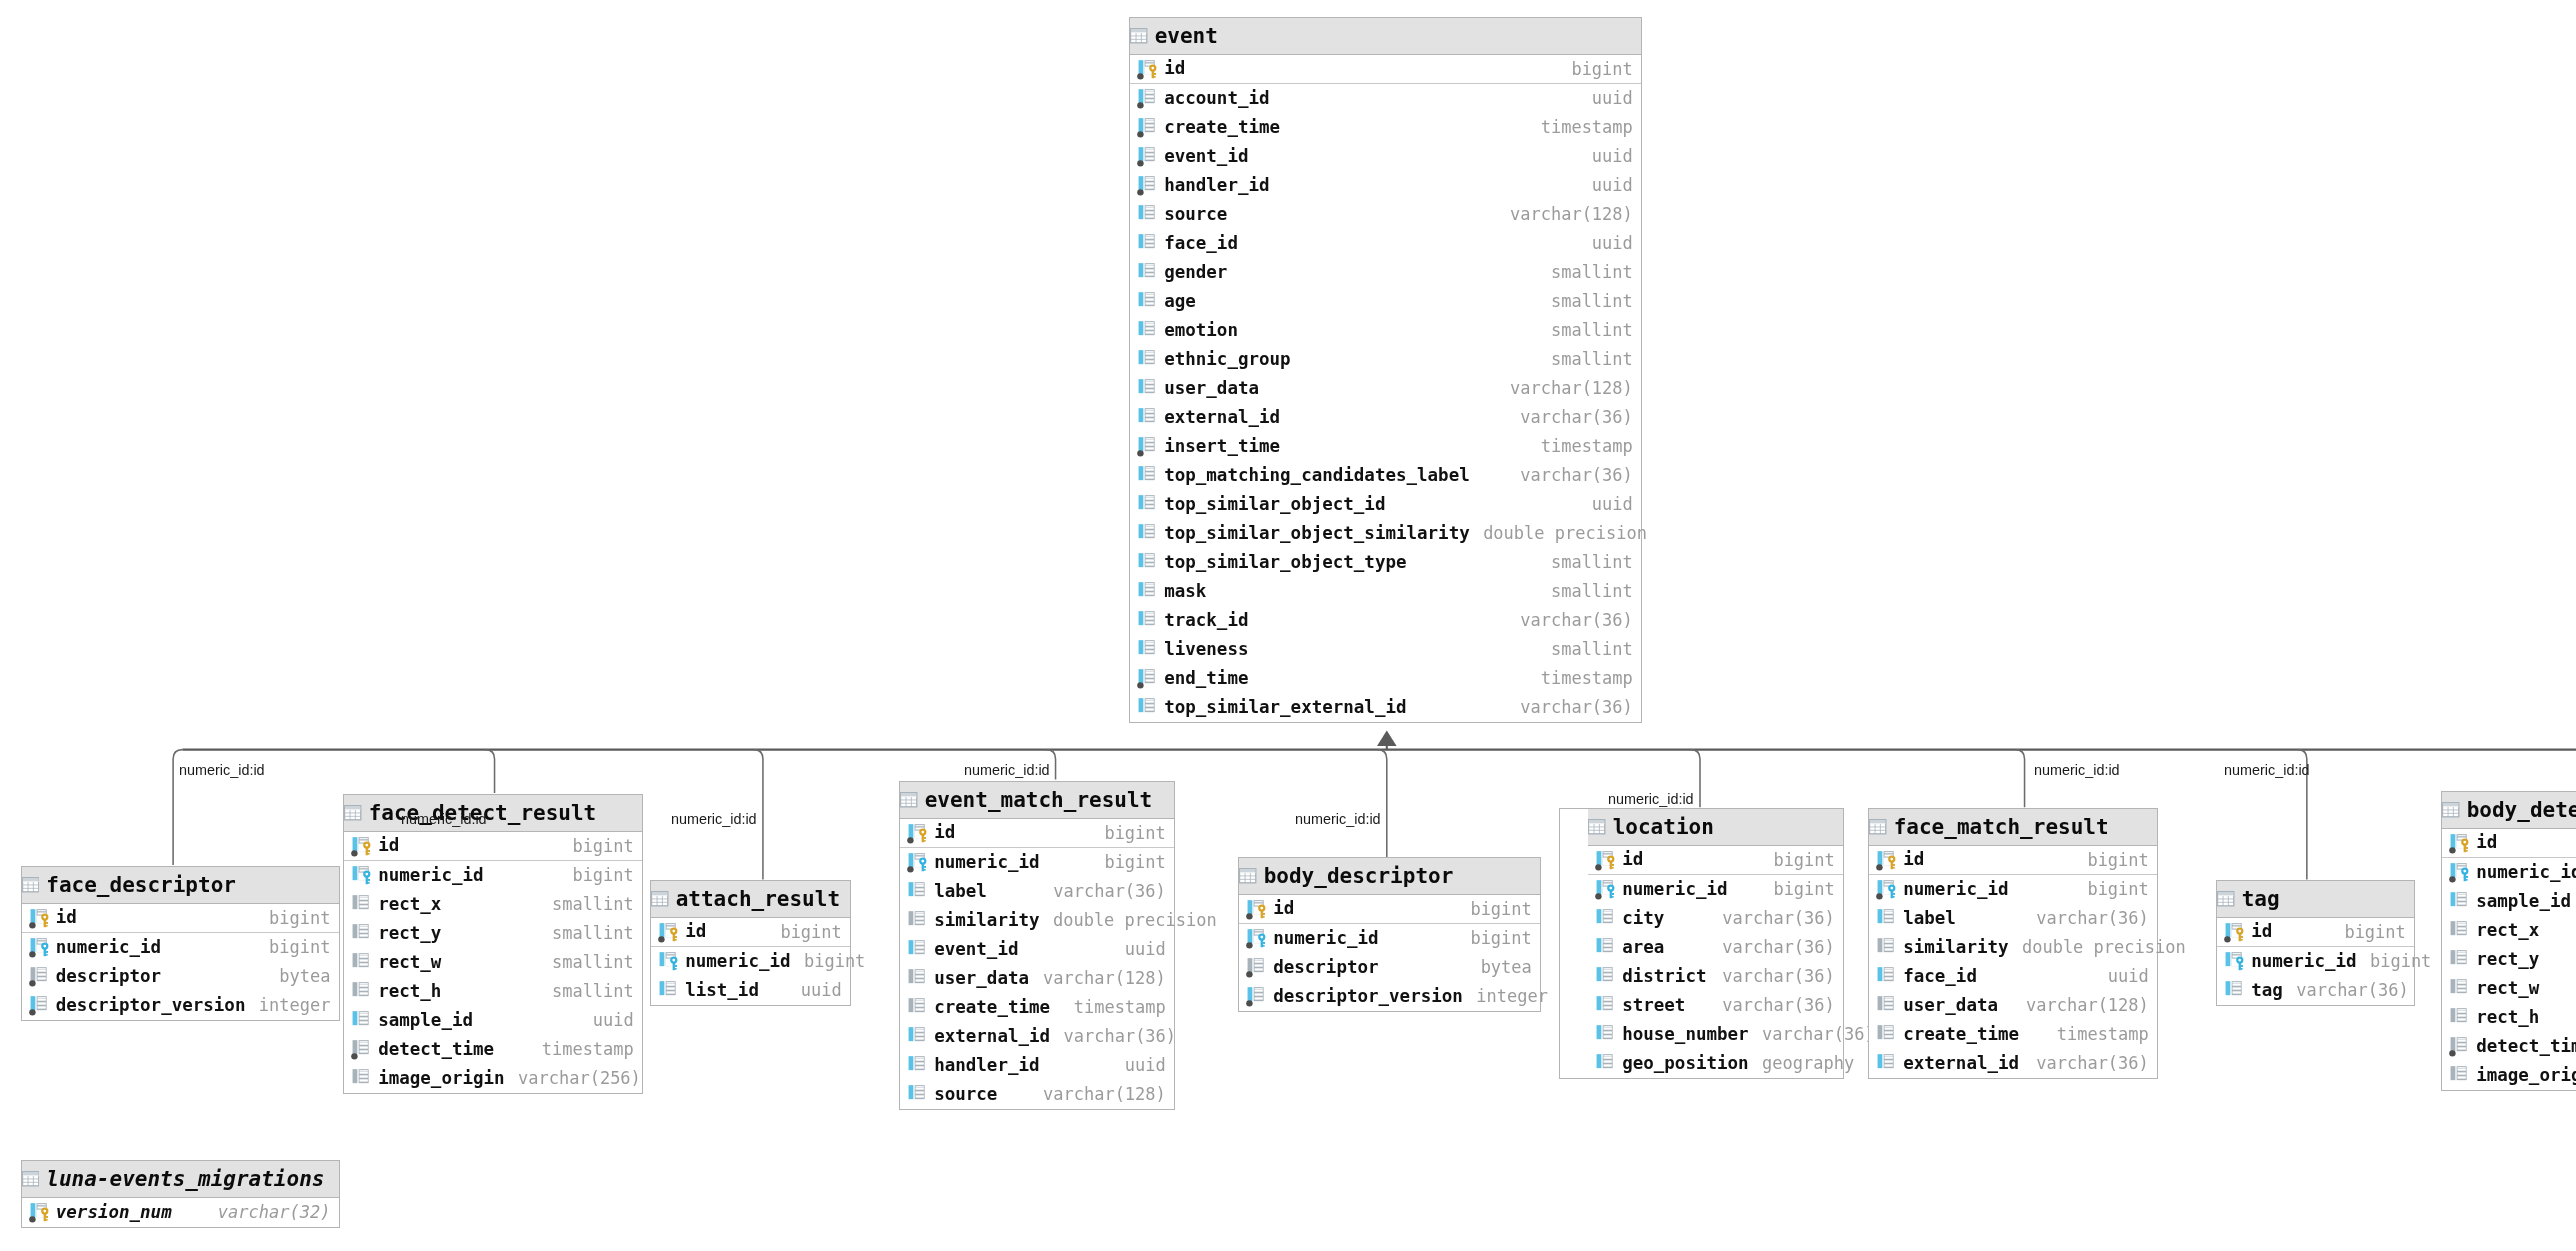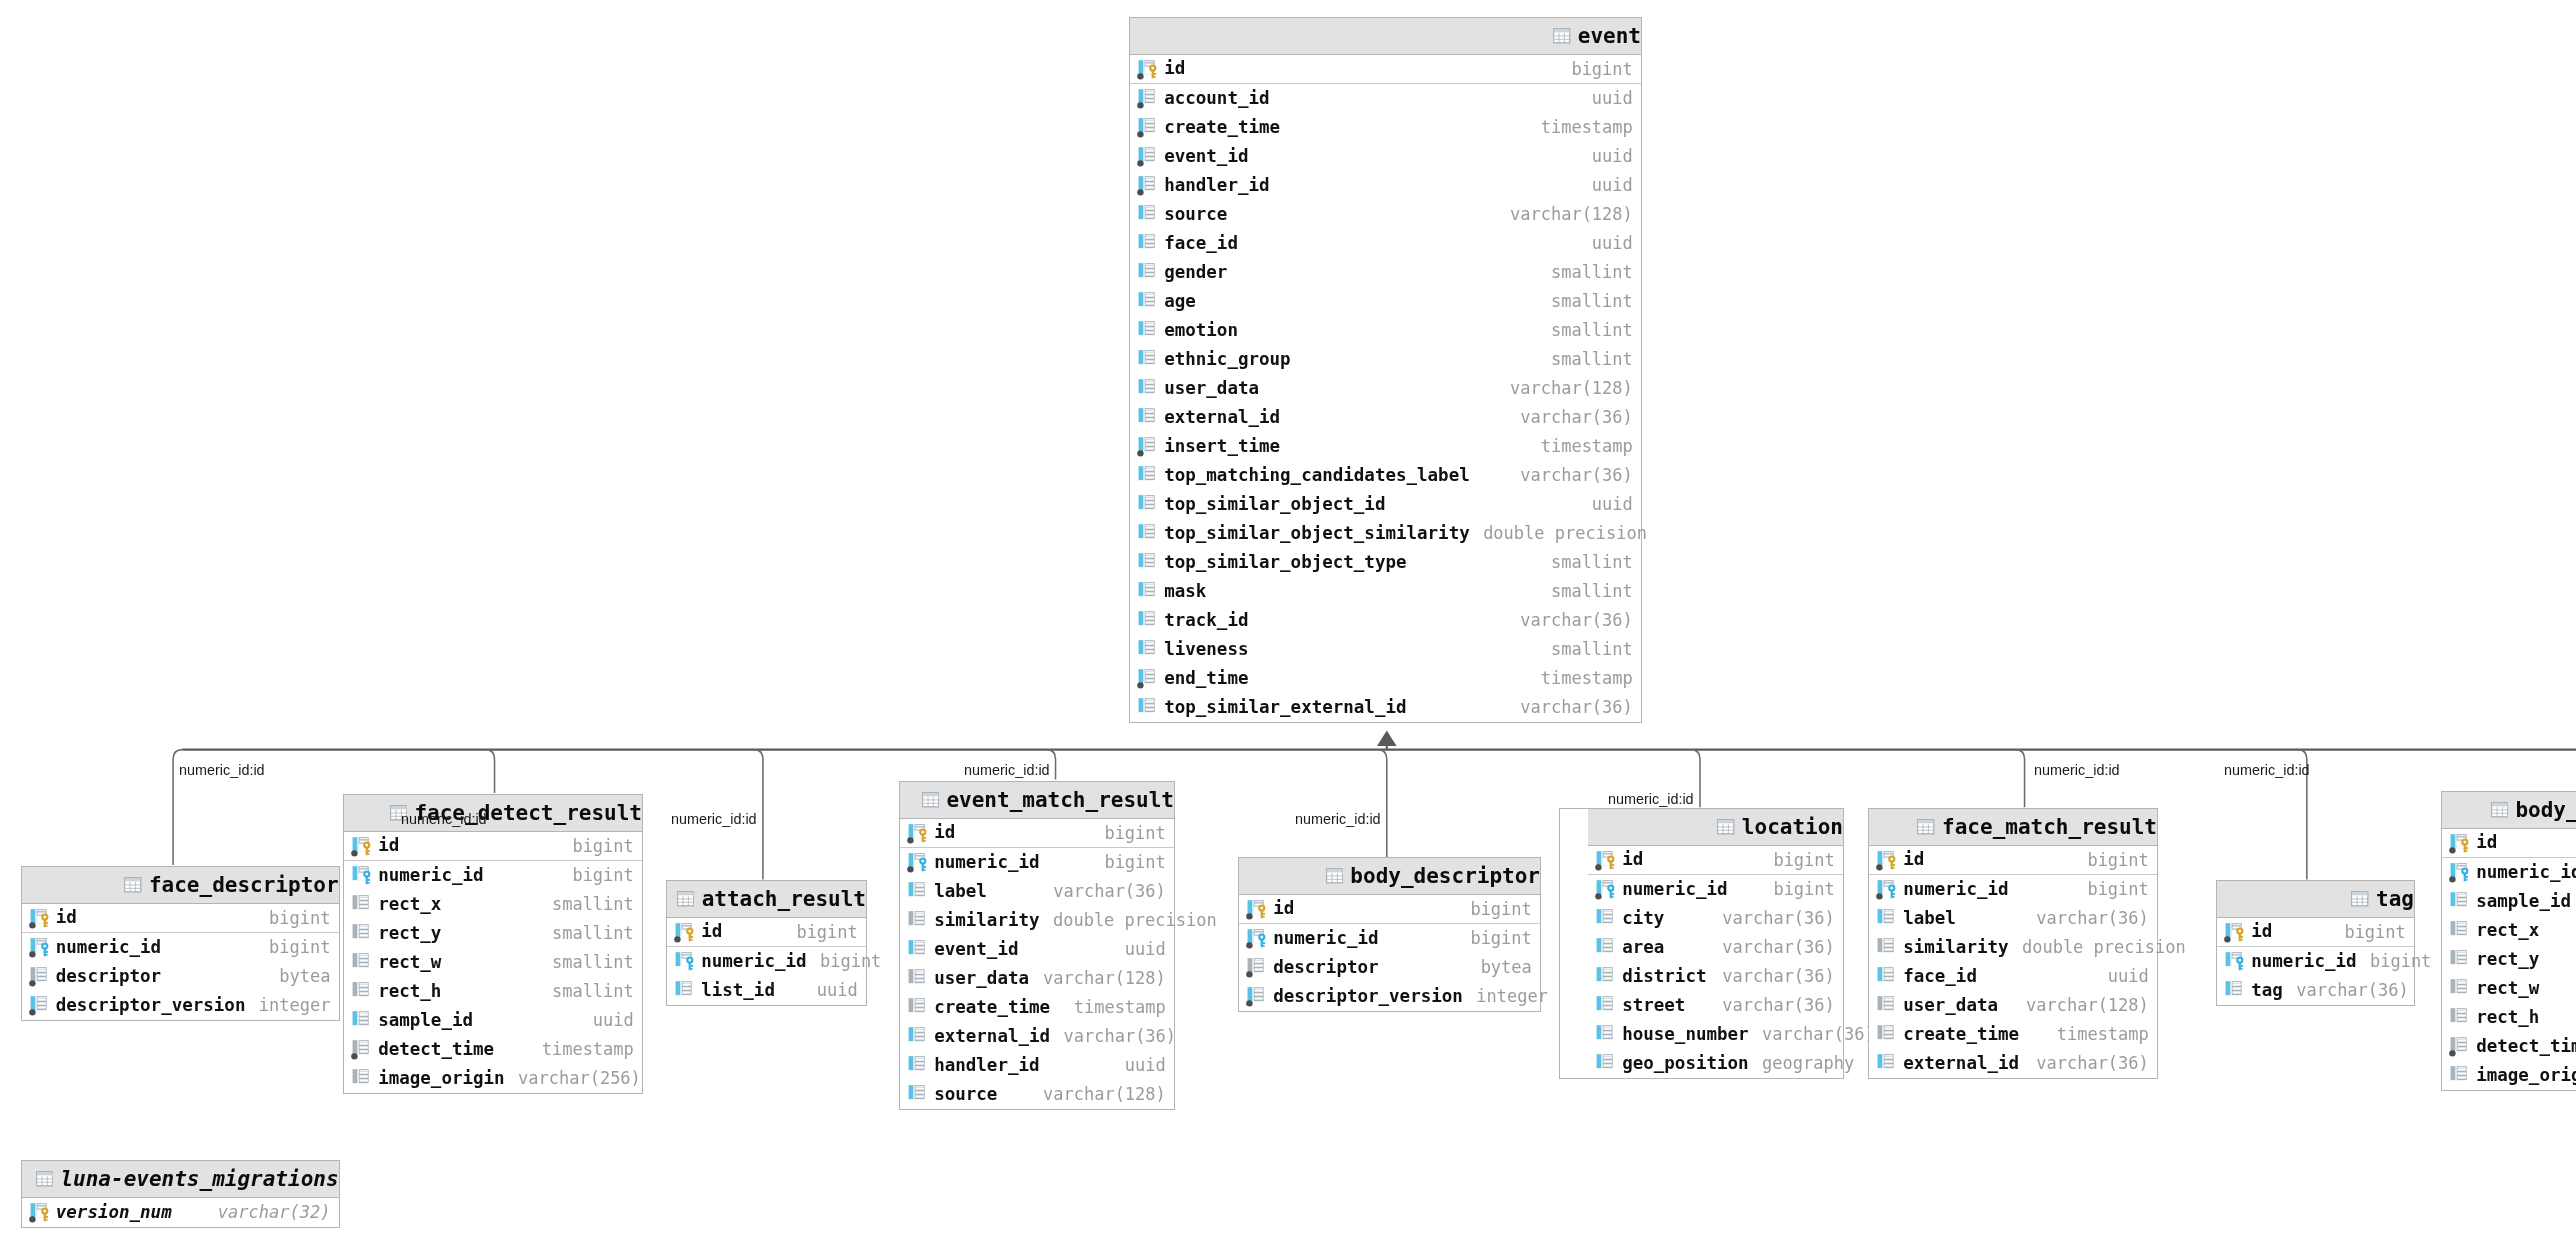--- a/index.html
+++ b/index.html
@@ -23,21 +23,21 @@
   .tbl{
     position:absolute;
     background:#ffffff;
     border:1.5px solid #b4b4b4;
     box-sizing:border-box;
   }
   .tbl-head{
     background:#e2e2e2;
     border-bottom:1.5px solid #b4b4b4;
     height:37px;
-    display:flex;align-items:center;justify-content:flex-end;
+    display:flex;align-items:center;justify-content:flex-start;
     gap:7.2px;
     box-sizing:border-box;
   }
   .tbl-title{
     font-family:"DejaVu Sans Mono","Liberation Mono",monospace;
     font-size:21px;font-weight:bold;color:#0b0b0b;
     line-height:1;white-space:nowrap;
   }
   .tbl-icon{width:17.5px;height:15.5px;flex:0 0 auto;display:block;}
 
@@ -619,21 +619,21 @@
             <rect x="8.2" y="4.2" width="8" height="2.2" fill="#ffffff"></rect>
             <rect x="8.2" y="8" width="8" height="2.2" fill="#ffffff"></rect>
             <rect x="8.2" y="11.8" width="8" height="2.2" fill="#ffffff"></rect>
             <rect x="8.2" y="3.0" width="8" height="0.9" fill="#ffffff"></rect>
           </svg>
           <span class="col-name">image_origin</span>
           <span class="col-type">varchar(256)</span>
         </div>
       </div>
     </div>
-    <div class="tbl" style="left: 666px; top: 880px; width: 201px;">
+    <div class="tbl" style="left: 650px; top: 880px; width: 201px;">
       <div class="tbl-head">
         <svg viewBox="0 0 18 16" class="tbl-icon">
           <rect x="0" y="0" width="18" height="16" fill="#a8b2bb"></rect>
           <rect x="1" y="1" width="16" height="3.2" fill="#cdd4da"></rect>
           <rect x="1.2" y="5.2" width="4.6" height="2.6" fill="#ffffff"></rect>
           <rect x="6.6000000000000005" y="5.2" width="4.6" height="2.6" fill="#ffffff"></rect>
           <rect x="12" y="5.2" width="4.6" height="2.6" fill="#ffffff"></rect>
           <rect x="1.2" y="8.6" width="4.6" height="2.6" fill="#ffffff"></rect>
           <rect x="6.6000000000000005" y="8.6" width="4.6" height="2.6" fill="#ffffff"></rect>
           <rect x="12" y="8.6" width="4.6" height="2.6" fill="#ffffff"></rect>

